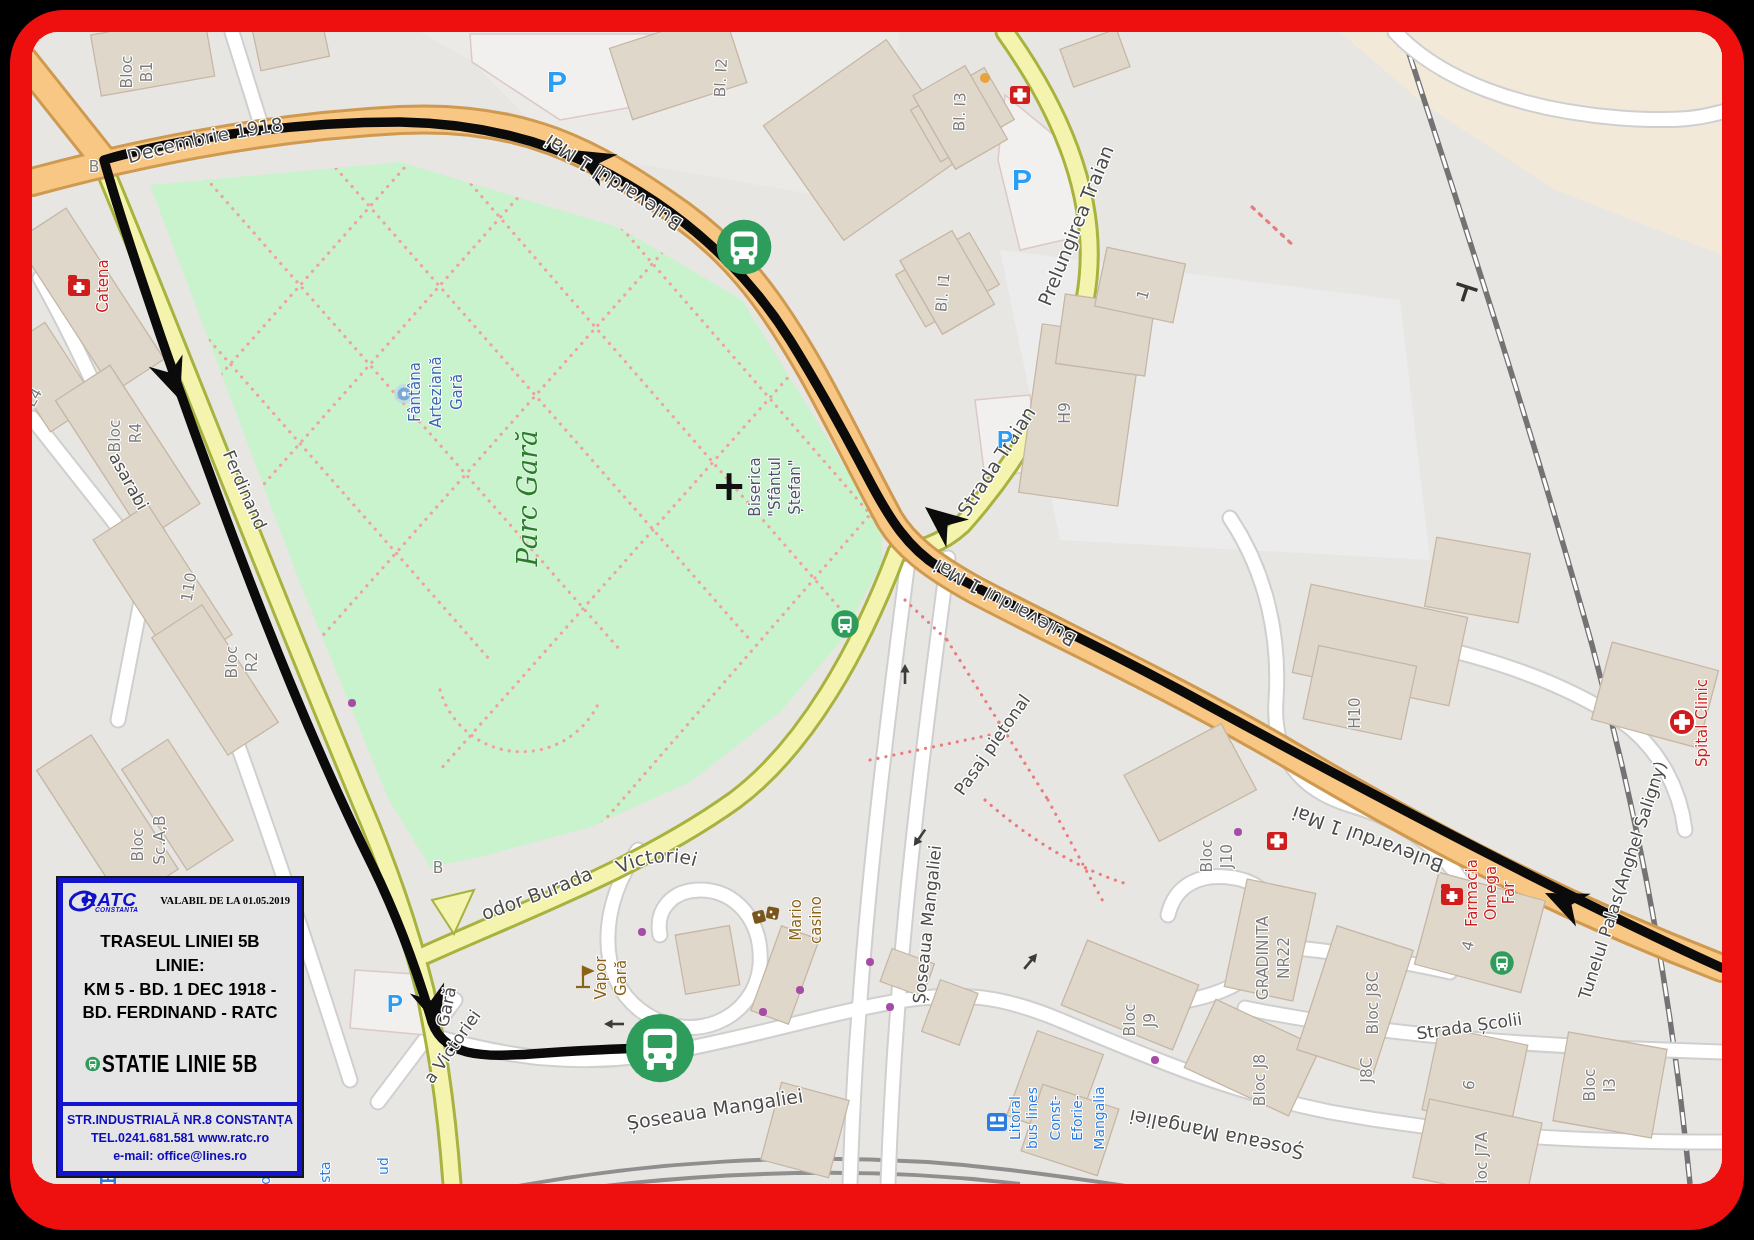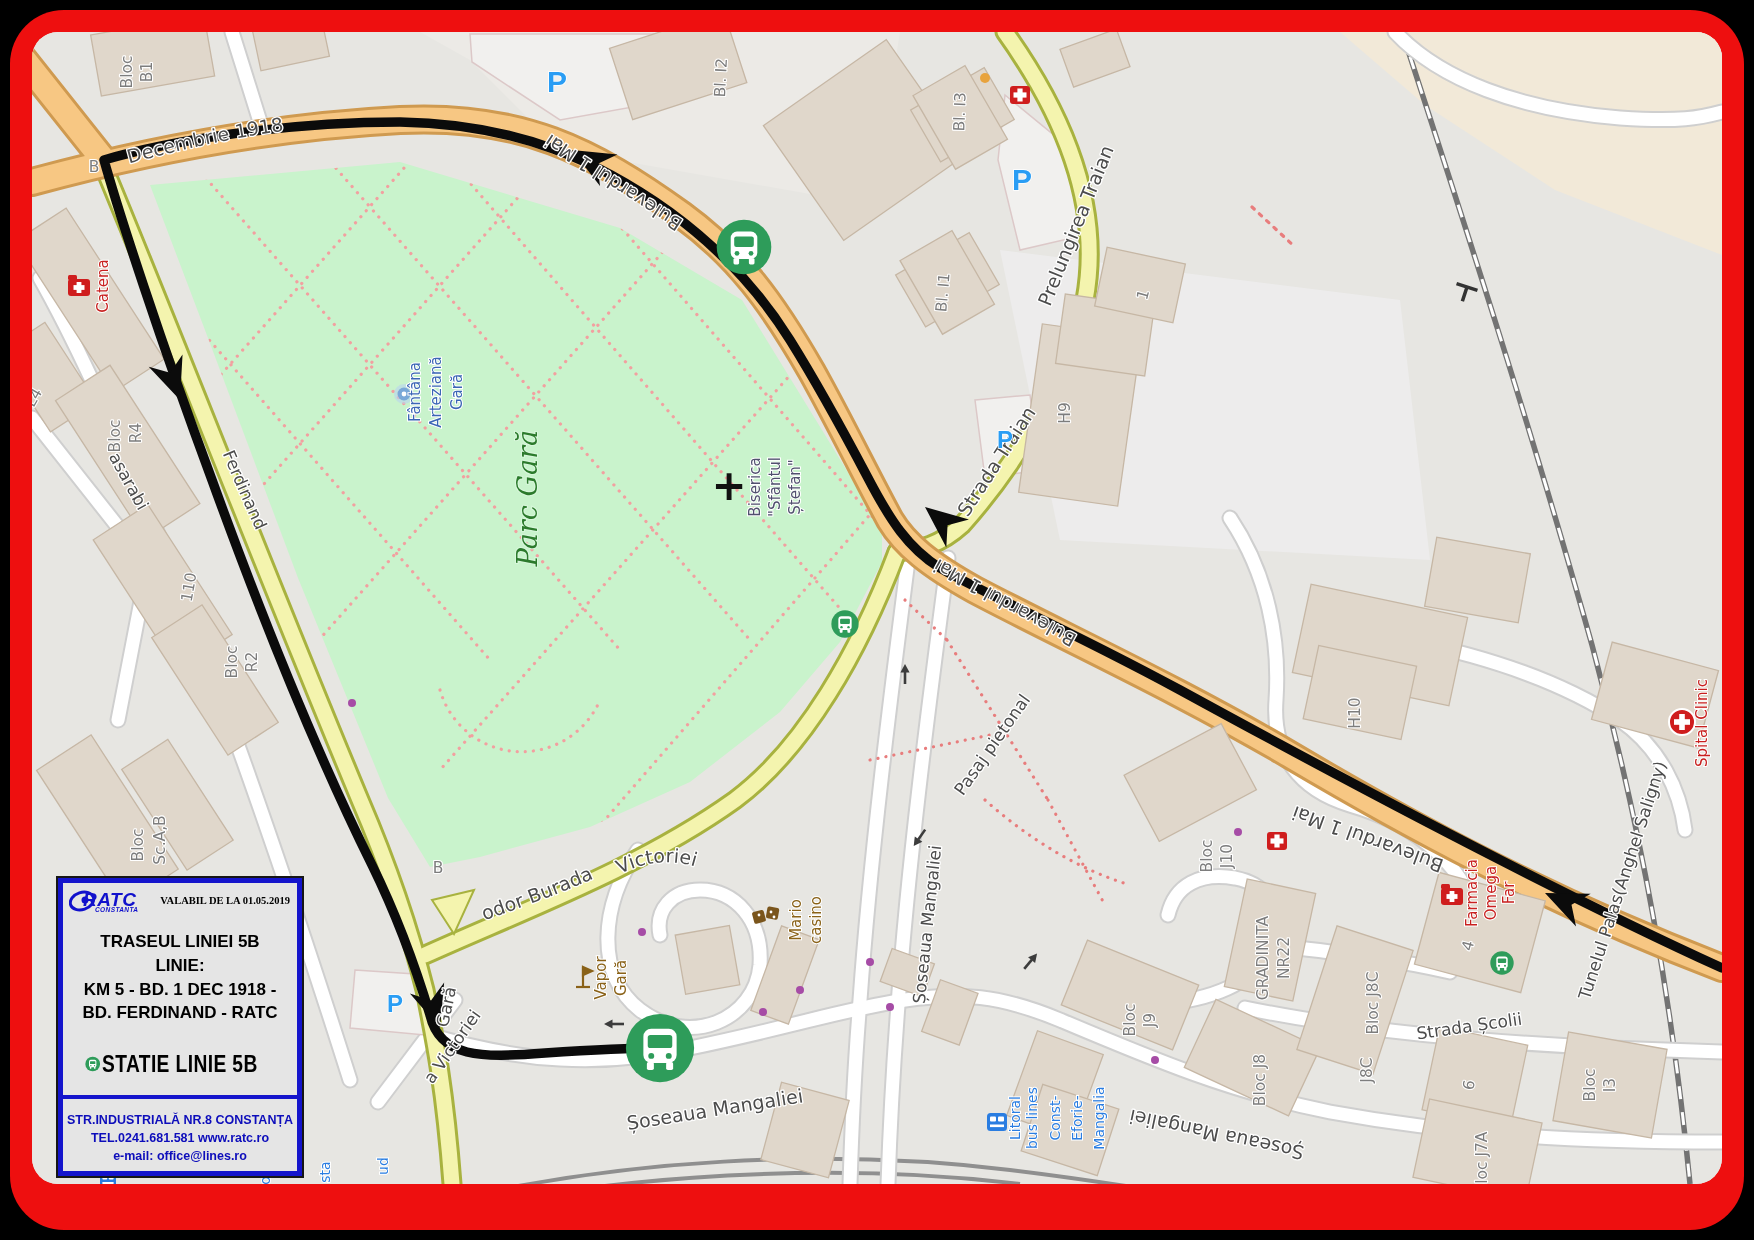--- a/index.html
+++ b/index.html
@@ -27,21 +27,21 @@
           font-family:"Liberation Sans","DejaVu Sans",sans-serif;color:#000;}
   .lg-head{display:flex;justify-content:space-between;align-items:flex-start;padding:5px 7px 0 6px;}
   .lg-valid{font-size:10.5px;font-weight:bold;margin-top:7px;white-space:nowrap;font-family:Liberation Serif, serif;}
   .ratc{position:relative;width:86px;height:30px;}
   .ratc .rword{position:absolute;left:14px;top:1px;font-style:italic;font-weight:bold;font-size:19px;color:#1111cc;letter-spacing:.5px;}
   .ratc .rsub{position:absolute;left:26px;top:18px;font-style:italic;font-weight:bold;font-size:6.5px;color:#1111cc;letter-spacing:.4px;}
   .lg-title{margin-top:12px;text-align:center;font-weight:bold;font-size:17px;line-height:1.4;}
   .lg-station{display:flex;align-items:center;gap:2px;margin:16px 0 0 22px;}
   .lg-station .lbl{font-size:24px;font-weight:bold;transform:scaleX(.8);transform-origin:left center;white-space:nowrap;letter-spacing:.5px;}
   .lg-contact{position:absolute;left:0;bottom:0;width:100%;border-top:4px solid #1414cc;
-              text-align:center;color:#0d0dbb;font-weight:bold;font-size:12.5px;line-height:1.45;padding:12px 0 6px;}
+              text-align:center;color:#0d0dbb;font-weight:bold;font-size:12.5px;line-height:1.45;padding:5px 0 6px;}
 </style>
 </head>
 <body>
 
 <div class="stage">
   <div class="red-frame"></div>
   <div class="mapwrap">
 
   <svg width="1690" height="1152" viewBox="32 32 1690 1152" xmlns="http://www.w3.org/2000/svg">
     <defs>

